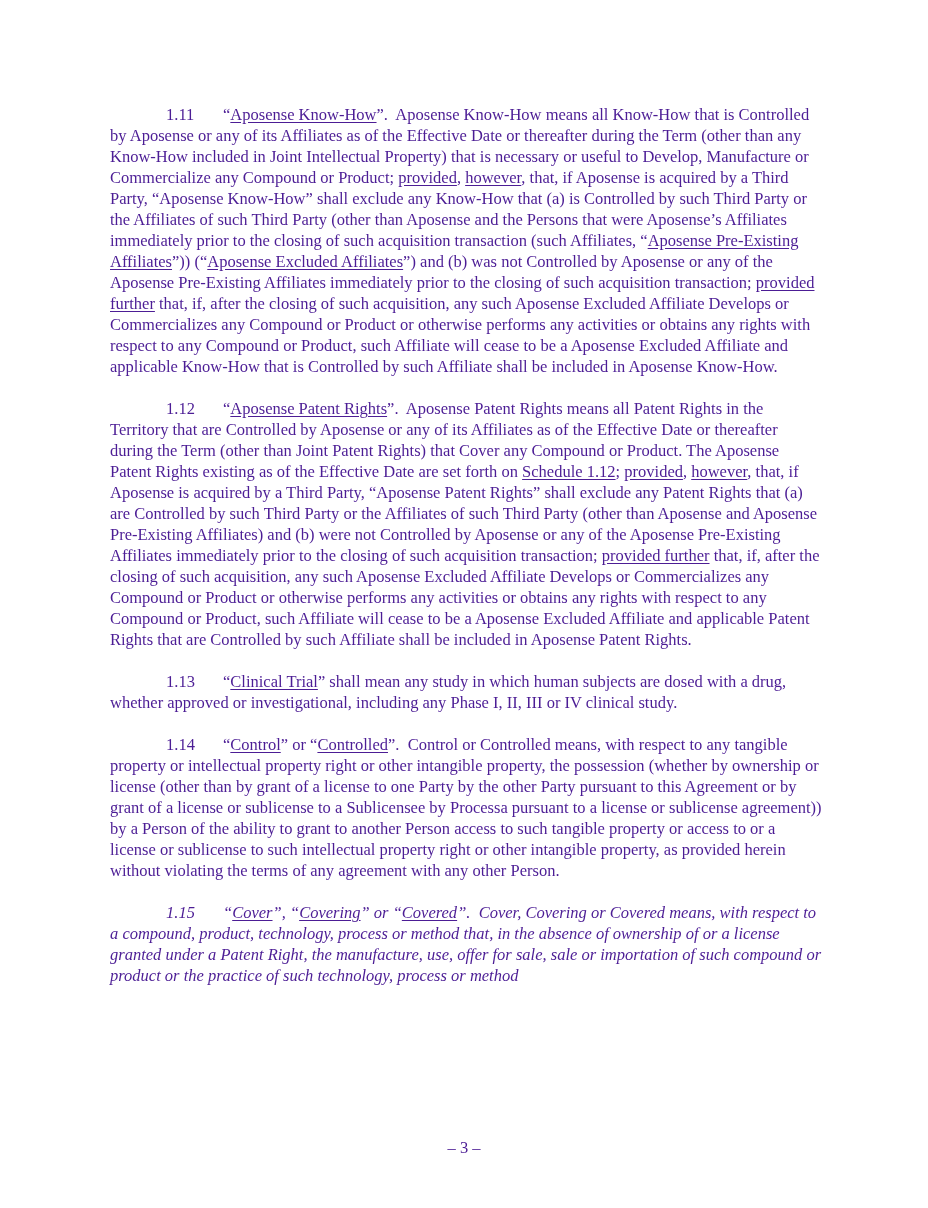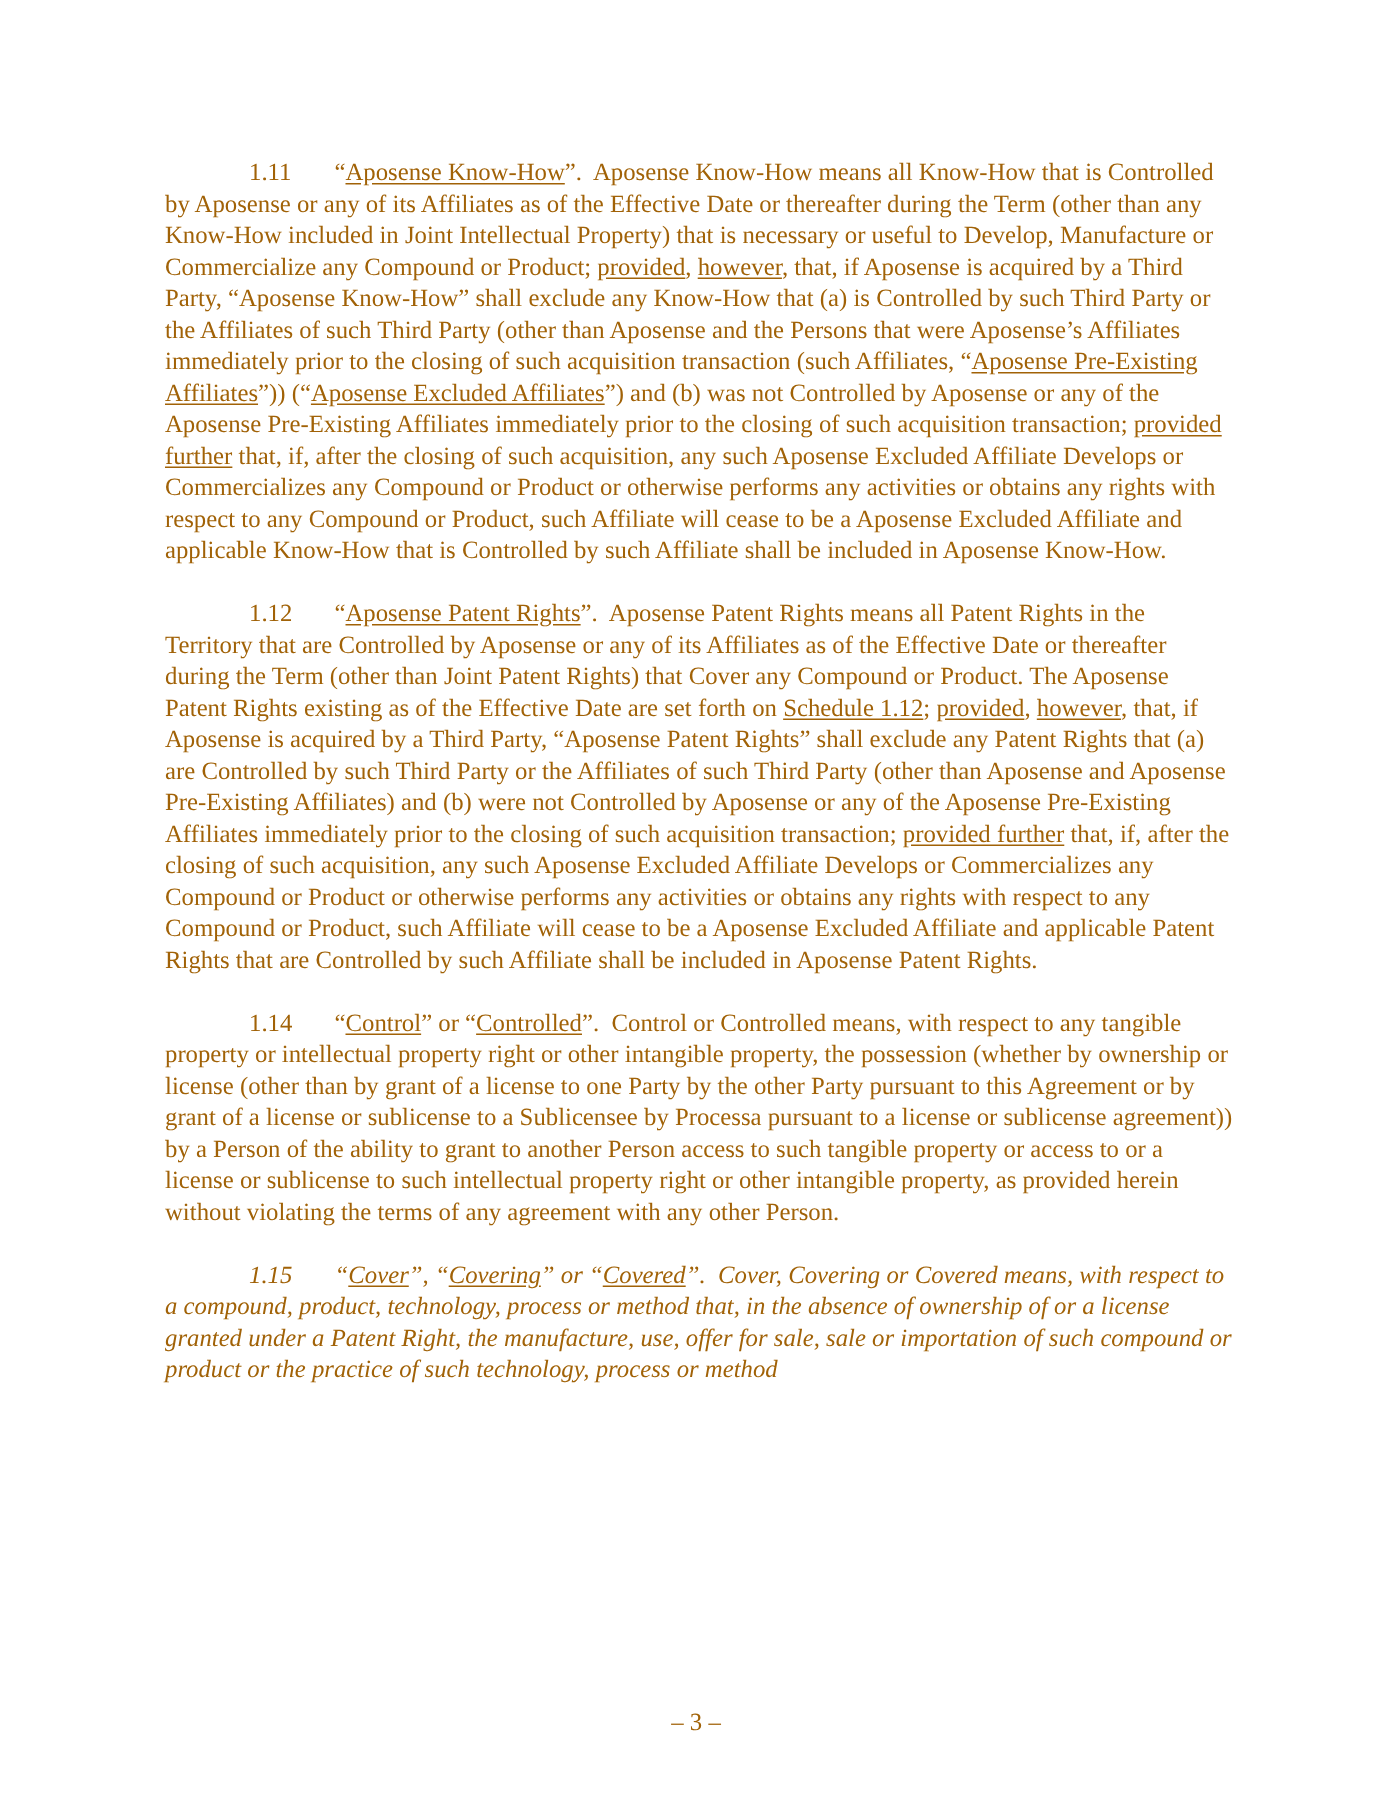--- a/index.html
+++ b/index.html
@@ -7,21 +7,21 @@
     padding: 0;
     background: #ffffff;
   }
   .page {
     position: relative;
     width: 928px;
     height: 1208px;
     background: #ffffff;
     box-sizing: border-box;
     font-family: "Liberation Serif", "DejaVu Serif", serif;
-    color: #a16207;
+    color: #4c1d95;
     overflow: hidden;
   }
   .doc-body {
     position: absolute;
     left: 110px;
     top: 104px;
     width: 714px;
     font-size: 16.5px;
     line-height: 21px;
     text-align: left;
@@ -53,17 +53,18 @@
     line-height: 21px;
   }
 </style>
 </head>
 <body>
 
 <div class="page">
   <div class="doc-body">
       <p><span class="secnum">1.11</span><span>“</span><span class="u">Aposense Know-How</span><span>”.&nbsp; Aposense Know-How means all Know-How that is Controlled by Aposense or any of its Affiliates as of the Effective Date or thereafter during the Term (other than any Know-How included in Joint Intellectual Property) that is necessary or useful to Develop, Manufacture or Commercialize any Compound or Product; </span><span class="u">provided</span><span>, </span><span class="u">however</span><span>, that, if Aposense is acquired by a Third Party, “Aposense Know-How” shall exclude any Know-How that (a) is Controlled by such Third Party or the Affiliates of such Third Party (other than Aposense and the Persons that were Aposense’s Affiliates immediately prior to the closing of such acquisition transaction (such Affiliates, “</span><span class="u">Aposense Pre-Existing Affiliates</span><span>”)) (“</span><span class="u">Aposense Excluded Affiliates</span><span>”) and (b) was not Controlled by Aposense or any of the Aposense Pre-Existing Affiliates immediately prior to the closing of such acquisition transaction; </span><span class="u">provided further</span><span> that, if, after the closing of such acquisition, any such Aposense Excluded Affiliate Develops or Commercializes any Compound or Product or otherwise performs any activities or obtains any rights with respect to any Compound or Product, such Affiliate will cease to be a Aposense Excluded Affiliate and applicable Know-How that is Controlled by such Affiliate shall be included in Aposense Know-How.</span></p>
       <p><span class="secnum">1.12</span><span>“</span><span class="u">Aposense Patent Rights</span><span>”.&nbsp; Aposense Patent Rights means all Patent Rights in the Territory that are Controlled by Aposense or any of its Affiliates as of the Effective Date or thereafter during the Term (other than Joint Patent Rights) that Cover any Compound or Product. The Aposense Patent Rights existing as of the Effective Date are set forth on </span><span class="u">Schedule 1.12</span><span>; </span><span class="u">provided</span><span>, </span><span class="u">however</span><span>, that, if Aposense is acquired by a Third Party, “Aposense Patent Rights” shall exclude any Patent Rights that (a) are Controlled by such Third Party or the Affiliates of such Third Party (other than Aposense and Aposense Pre-Existing Affiliates) and (b) were not Controlled by Aposense or any of the Aposense Pre-Existing Affiliates immediately prior to the closing of such acquisition transaction; </span><span class="u">provided further</span><span> that, if, after the closing of such acquisition, any such Aposense Excluded Affiliate Develops or Commercializes any Compound or Product or otherwise performs any activities or obtains any rights with respect to any Compound or Product, such Affiliate will cease to be a Aposense Excluded Affiliate and applicable Patent Rights that are Controlled by such Affiliate shall be included in Aposense Patent Rights.</span></p>
+      <p><span class="secnum">1.13</span><span>“</span><span class="u">Clinical Trial</span><span>” shall mean any study in which human subjects are dosed with a drug, whether approved or investigational, including any Phase I, II, III or IV clinical study.</span></p>
       <p><span class="secnum">1.14</span><span>“</span><span class="u">Control</span><span>” or “</span><span class="u">Controlled</span><span>”.&nbsp; Control or Controlled means, with respect to any tangible property or intellectual property right or other intangible property, the possession (whether by ownership or license (other than by grant of a license to one Party by the other Party pursuant to this Agreement or by grant of a license or sublicense to a Sublicensee by Processa pursuant to a license or sublicense agreement)) by a Person of the ability to grant to another Person access to such tangible property or access to or a license or sublicense to such intellectual property right or other intangible property, as provided herein without violating the terms of any agreement with any other Person.</span></p>
       <p><span class="secnum">1.15</span><span>“</span><span class="u">Cover</span><span>”, “</span><span class="u">Covering</span><span>” or “</span><span class="u">Covered</span><span>”.&nbsp; Cover, Covering or Covered means, with respect to a compound, product, technology, process or method that, in the absence of ownership of or a license granted under a Patent Right, the manufacture, use, offer for sale, sale or importation of such compound or product or the practice of such technology, process or method</span></p>
     </div>
   <div class="footer">– 3 –</div>
 </div>
 
 </body></html>

